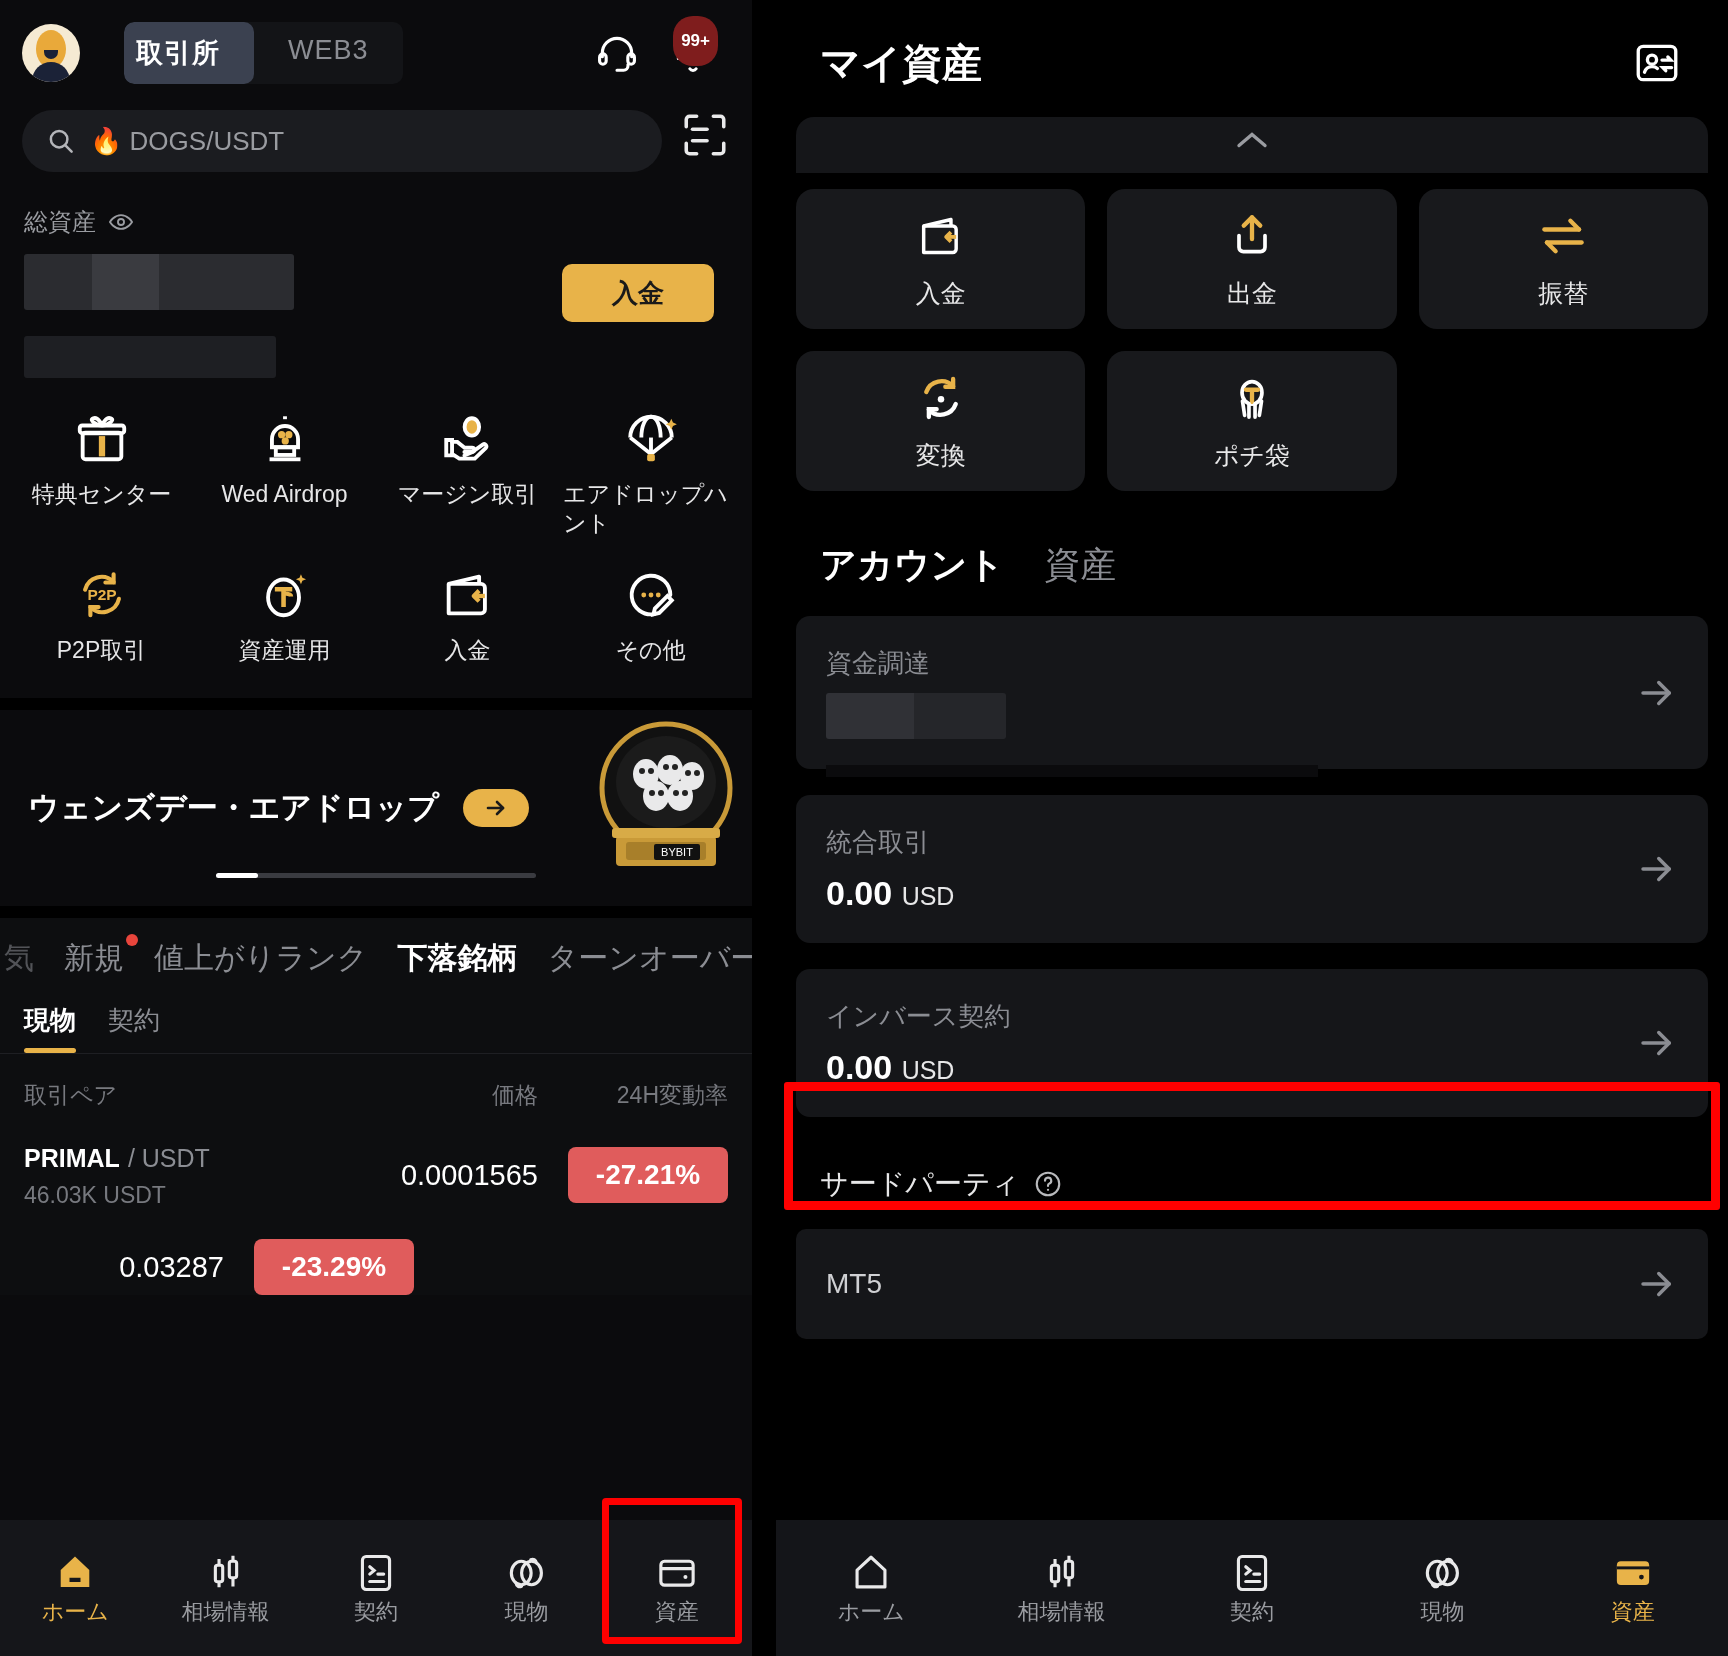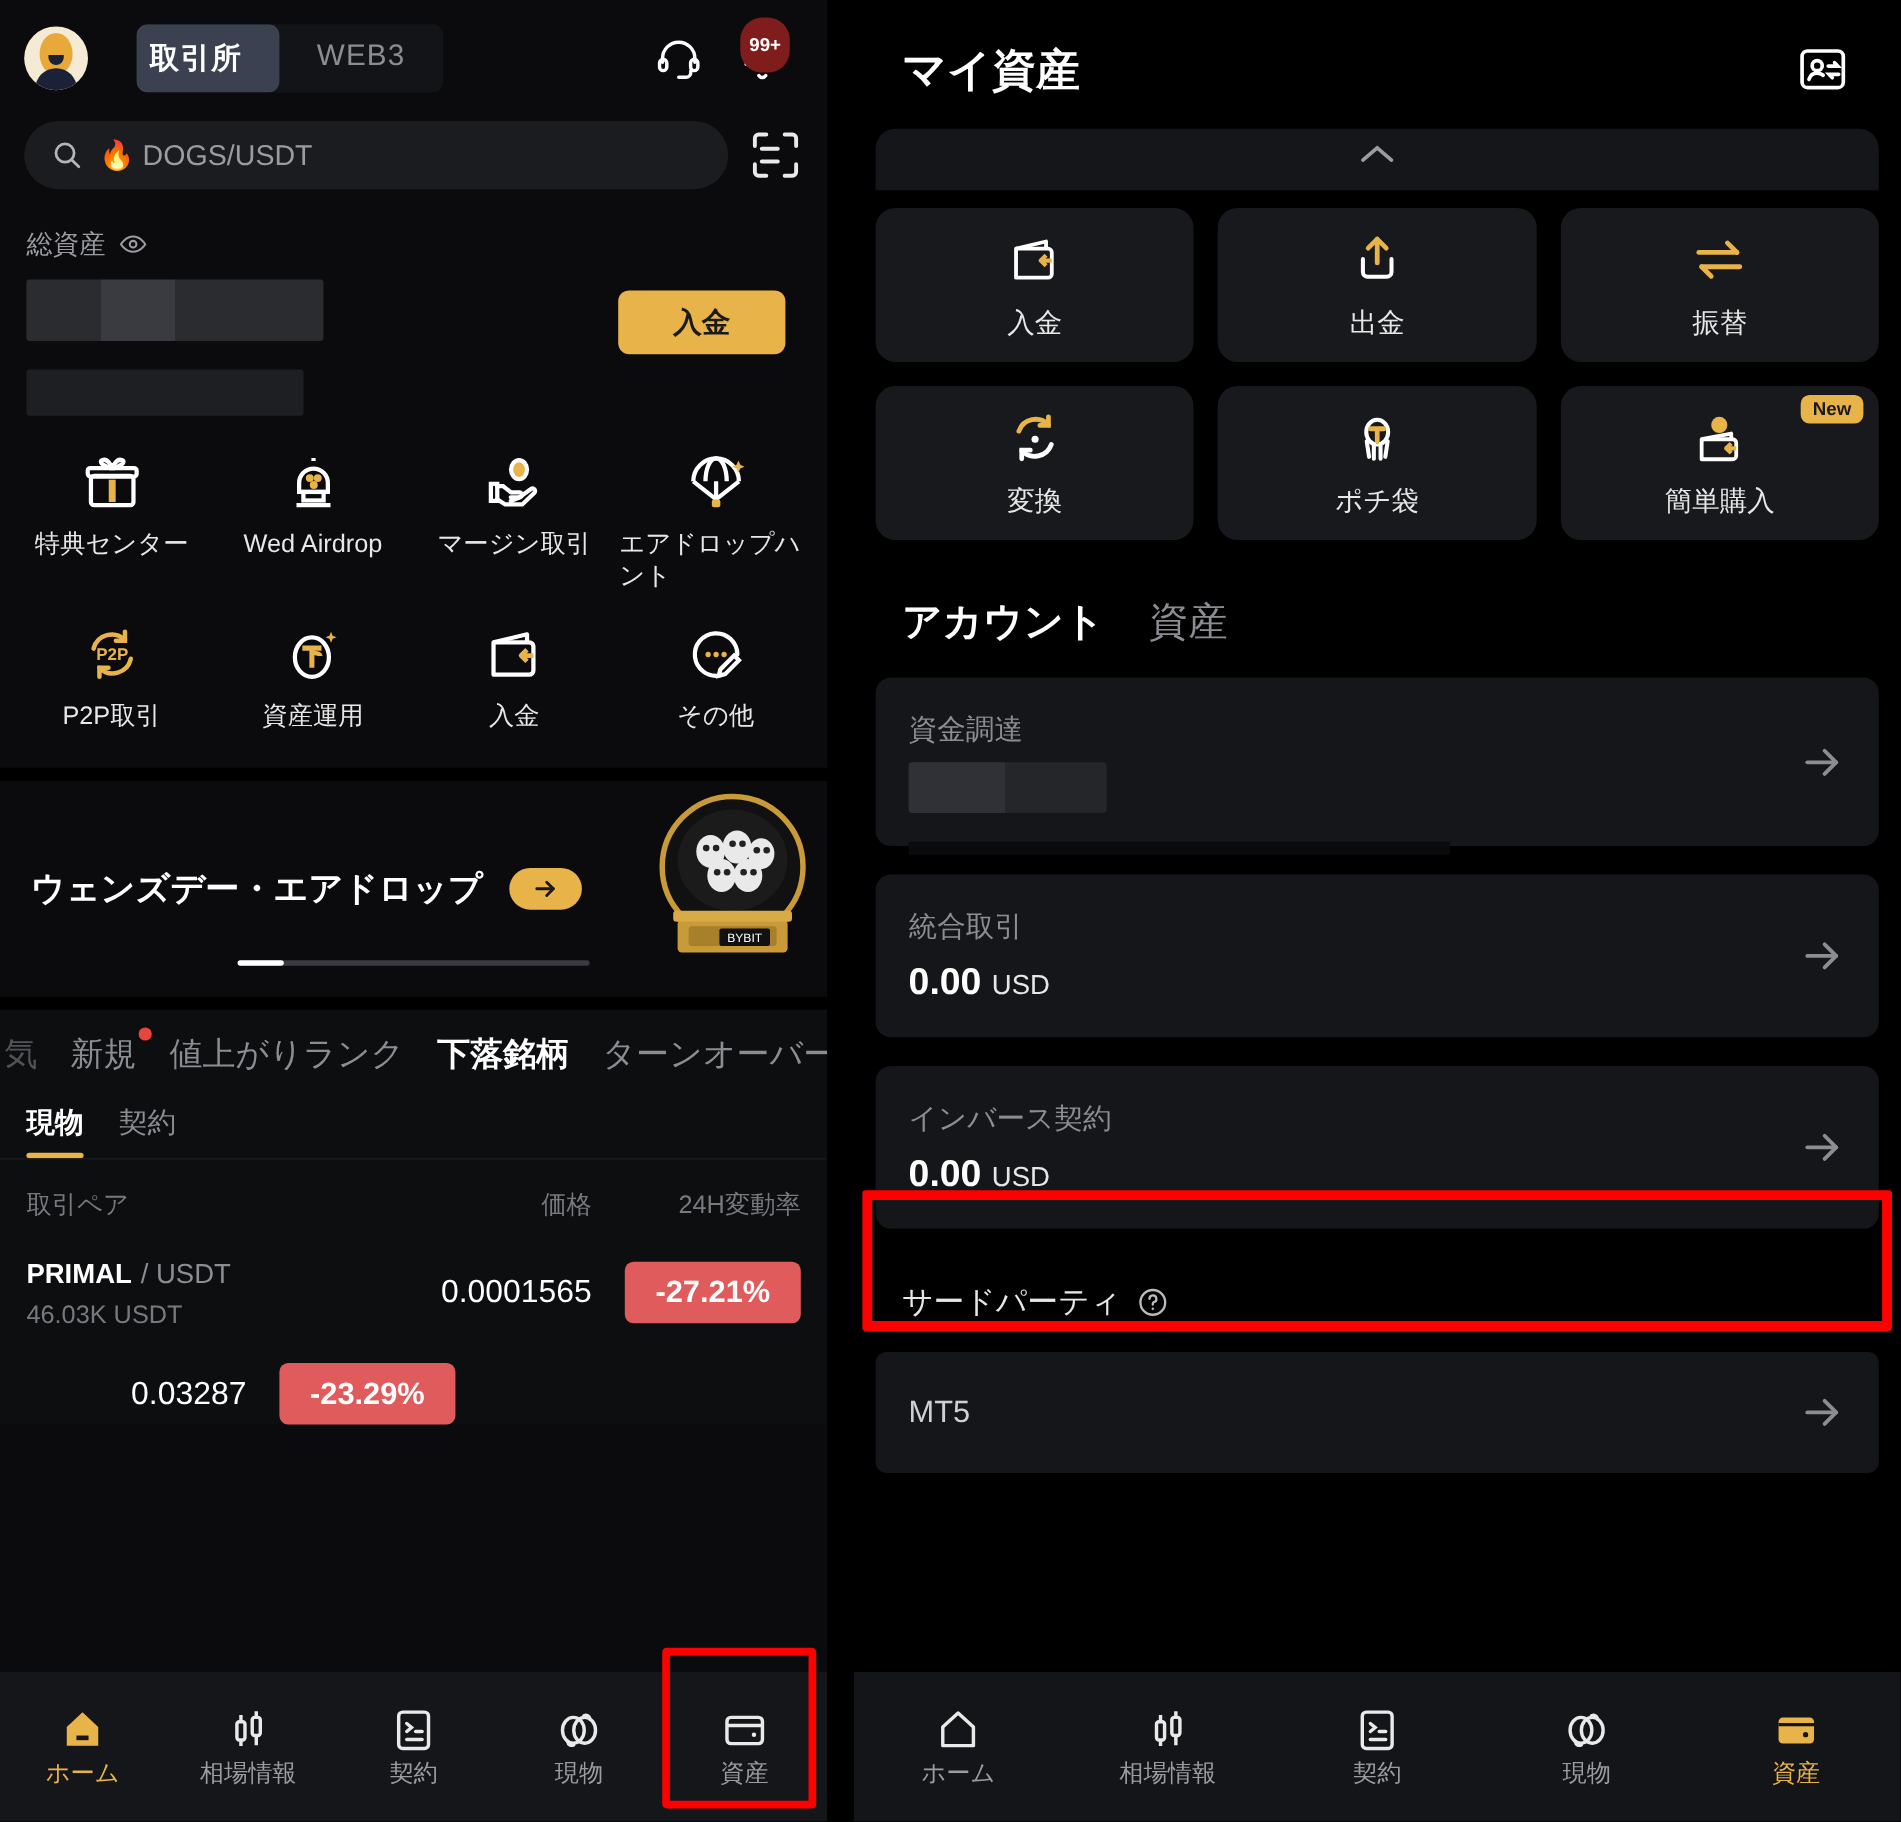--- a/index.html
+++ b/index.html
@@ -47,21 +47,21 @@
   .topicons { margin-left: auto; display: flex; align-items: center; gap: 30px; padding-right: 14px; position: relative;}
   .icn { width: 46px; height: 46px; color: #fff; display: flex; align-items: center; justify-content: center;}
   .badge {
     position: absolute; right: -2px; top: -14px;
     background: #7f1d1d; color: #fff; font-size: 17px; font-weight: bold;
     border-radius: 20px; padding: 15px 8px; line-height: 1.2;
   }
   .bell-wrap { position: relative; }
 
   
-  .l-search { display: flex; align-items: center; padding: 0 22px; gap: 18px; margin-top: 4px;}
+  .l-search { display: flex; padding: 0 22px; gap: 18px; margin-top: 4px;}
   .searchbox {
     flex: 1; height: 62px; background: #1b1c20; border-radius: 31px;
     display: flex; align-items: center; padding: 0 24px; gap: 14px;
   }
   .searchbox .txt { font-size: 26px; color: #9a9ca1; }
   .scan { width: 50px; height: 50px; color: #e9e9ea; flex: 0 0 50px;}
 
   
   .l-assets { padding: 34px 24px 0 24px; }
   .l-assets .lbl { display: flex; align-items: center; gap: 12px; font-size: 24px; color: #9a9ca1; }
@@ -604,33 +604,20 @@
             <path d="M9.2 8.2h5.6M12 8.2v5.6" stroke="#e8b349" stroke-width="2"></path>
             <path d="M7.6 13.4 8.6 20"></path>
               <path d="M16.4 13.4 15.4 20"></path>
             <path d="M10.6 14.6 10.6 20.8"></path>
               <path d="M13.4 14.6 13.4 20.8"></path>
           </svg>
         </div>
         <div class="al">ポチ袋</div>
       </div>
 
-      <div class="acard">
-        <div class="newbadge">New</div>
-        <div class="ai">
-          <svg width="52" height="52" viewBox="0 0 24 24" fill="none" stroke="#fff" stroke-width="1.6" stroke-linejoin="round">
-            <circle cx="12" cy="6.6" r="3.4" fill="#e8b349" stroke="none"></circle>
-            <path d="M4.6 12.6 17 10.2v2.4"></path>
-            <path d="M4.6 12.6h13a1.5 1.5 0 0 1 1.5 1.5v5.4a1.5 1.5 0 0 1-1.5 1.5h-13z"></path>
-            <path d="M19.1 16.4h-4.2" stroke="#e8b349" stroke-width="1.8"></path>
-            <path d="M17 14.4l-2.1 2 2.1 2" stroke="#e8b349" stroke-width="1.8"></path>
-          </svg>
-        </div>
-        <div class="al">簡単購入</div>
-      </div>
     </div>
 
     <div class="secttabs">
       <div class="s active">アカウント</div>
       <div class="s">資産</div>
     </div>
 
     <div class="arow" style="min-height:130px;">
       <div class="lblk">
         <div class="rl">資金調達</div>

